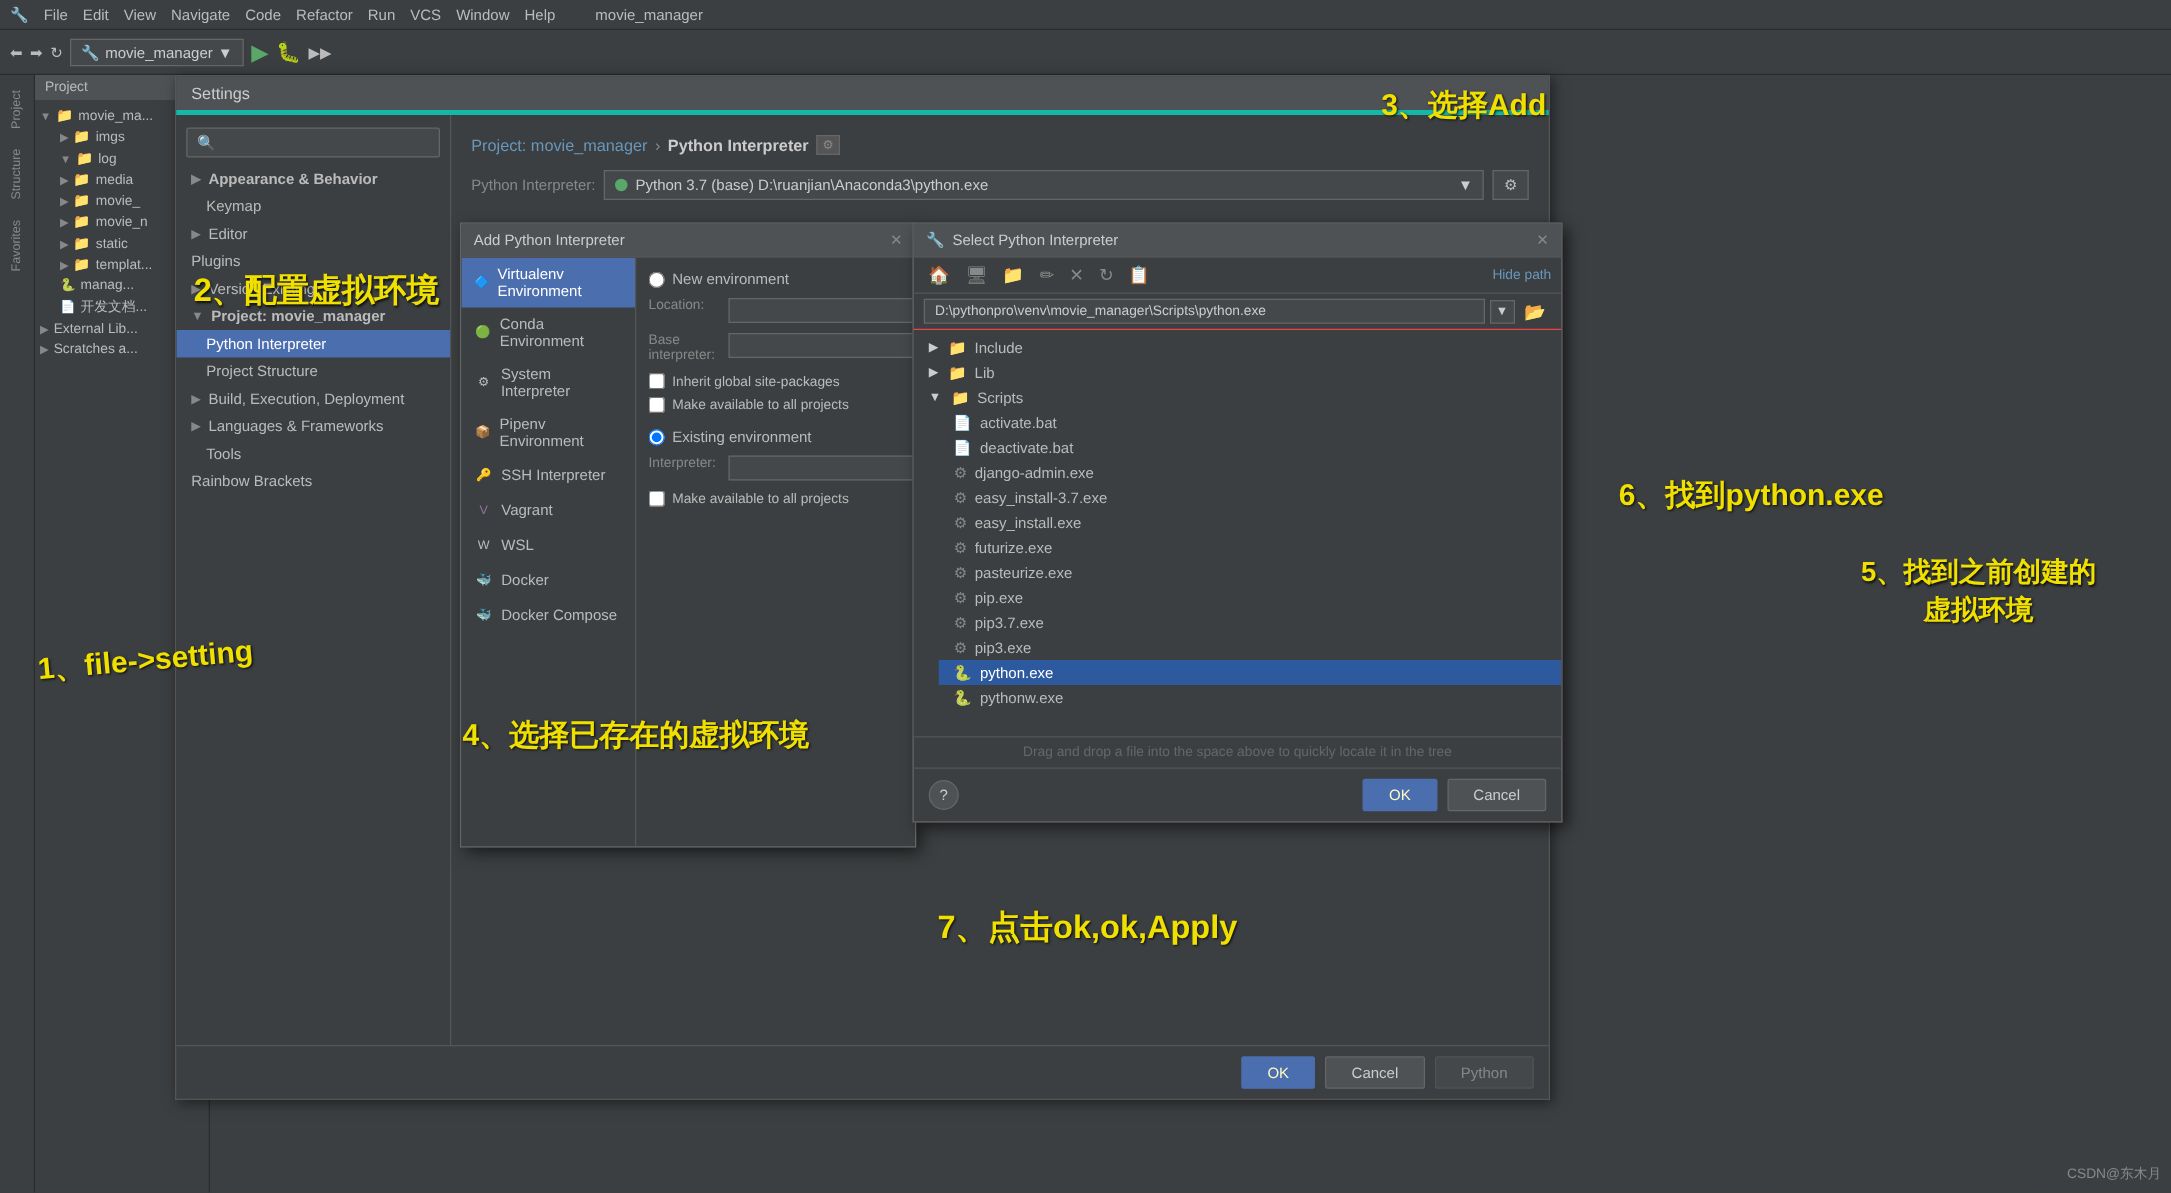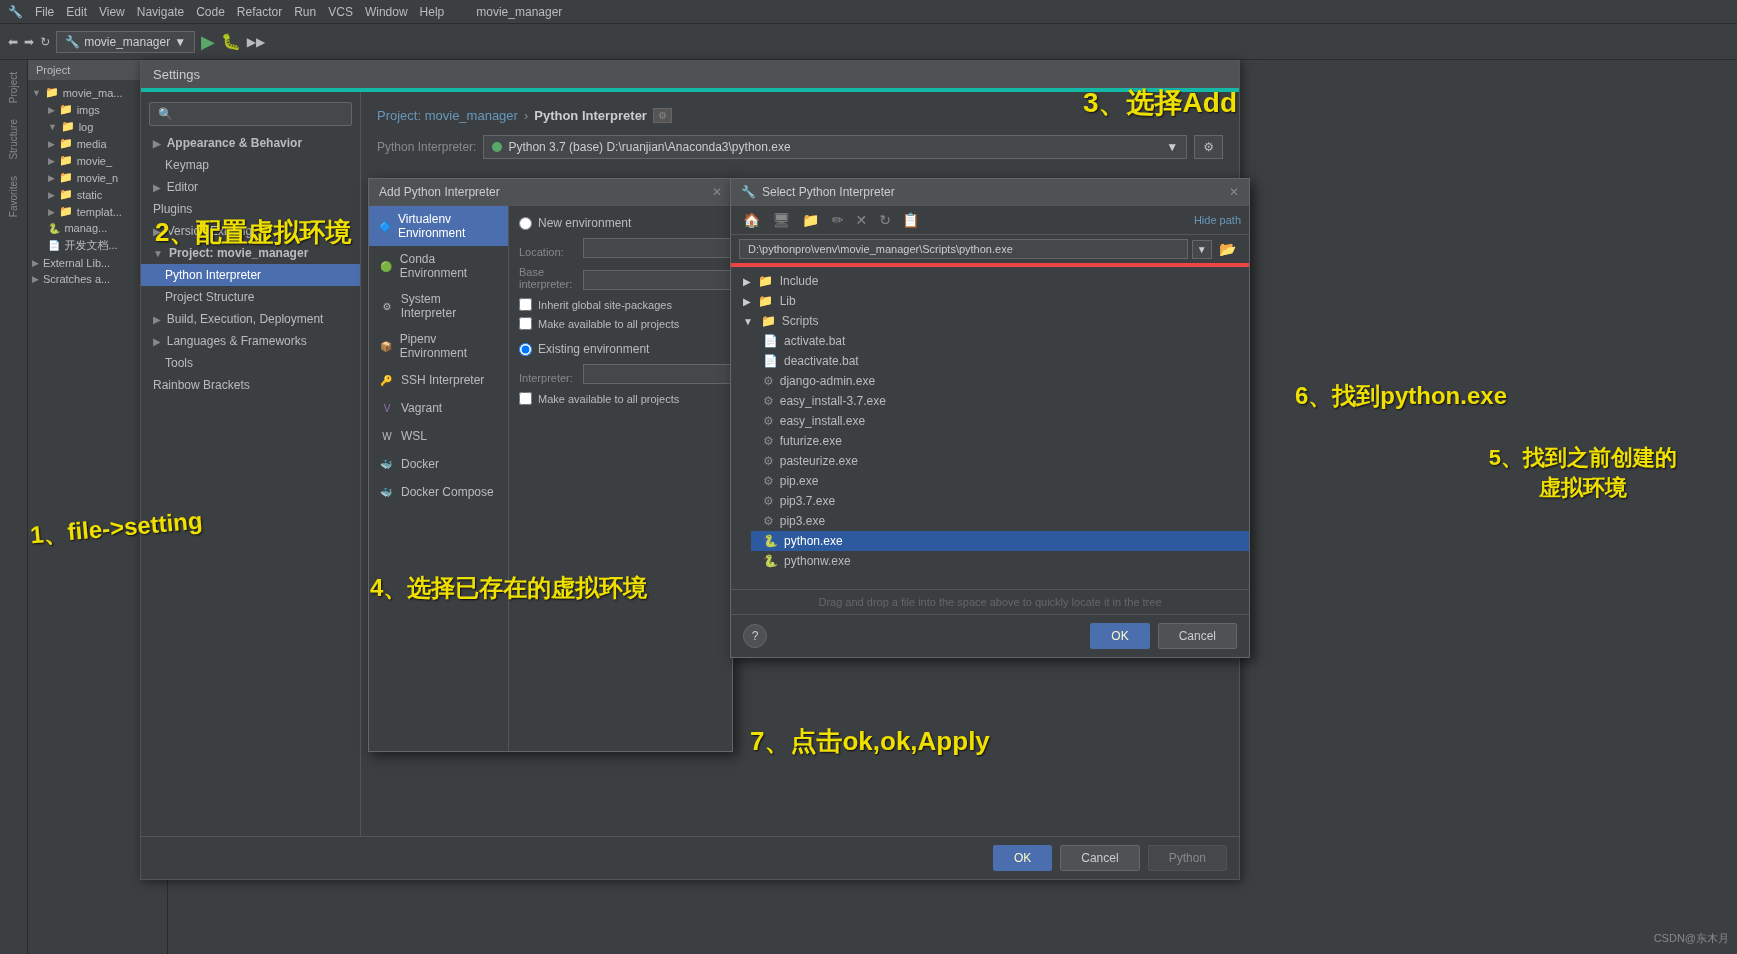--- a/index.html
+++ b/index.html
@@ -220,21 +220,21 @@
       color: #fef9c3;
     }
     .btn-disabled { opacity: 0.5; cursor: default; }
 
     
     .add-interp-dialog {
       position: absolute;
       left: 368px;
       top: 178px;
       width: 365px;
-      height: 574px;
+      height: 500px;
       background: #3c3f41;
       border: 1px solid #666;
       box-shadow: 4px 4px 12px rgba(0,0,0,0.6);
       display: flex;
       flex-direction: column;
     }
     .dialog-title-bar {
       display: flex;
       align-items: center;
       justify-content: space-between;
@@ -284,21 +284,21 @@
     .radio-row {
       display: flex;
       align-items: center;
       gap: 6px;
       margin-bottom: 8px;
       font-size: 12px;
       color: #bbb;
     }
     .field-row {
       display: flex;
-      align-items: flex-end;
+      align-items: flex-start;
       gap: 4px;
       margin-bottom: 8px;
     }
     .field-label { color: #888; font-size: 11px; min-width: 60px; }
     .field-input {
       flex: 1;
       background: #45484a;
       border: 1px solid #666;
       color: #ccc;
       padding: 3px 6px;
@@ -339,21 +339,21 @@
       color: #888;
       cursor: pointer;
       padding: 2px 4px;
       font-size: 14px;
     }
     .path-bar {
       display: flex;
       align-items: center;
       padding: 4px 8px;
       gap: 4px;
-      border-bottom: 4px solid #ef4444;
+      border-bottom: 1px solid #ef4444;
     }
     .path-input {
       flex: 1;
       background: #45484a;
       border: 1px solid #666;
       color: #ccc;
       padding: 3px 8px;
       font-size: 11px;
     }
     .path-dropdown {
@@ -820,21 +820,21 @@
     <button class="btn" style="border-radius:50%;width:24px;height:24px;padding:0;text-align:center;margin-right:auto;">?</button>
     <button class="btn btn-primary">OK</button>
     <button class="btn">Cancel</button>
   </div>
 </div>
 
 <div class="annotation" style="left: 30px; bottom: 410px; font-size: 24px; transform: rotate(-5deg);">1、file-&gt;setting</div>
 
 <div class="annotation" style="left: 155px; top: 215px; font-size: 26px;">2、配置虚拟环境</div>
 
-<div class="annotation" style="right: 500px; top: 84px; font-size: 28px;">3、选择Add</div>
+<div class="annotation" style="right: 500px; top: 68px; font-size: 24px;">3、选择Add</div>
 
 <div class="annotation" style="left: 370px; bottom: 350px; font-size: 24px;">4、选择已存在的虚拟环境</div>
 
 <div class="annotation" style="right: 60px; top: 430px; font-size: 22px; text-align:center; white-space: pre-line; margin-top: 13px;">5、找到之前创建的
 虚拟环境</div>
 
 <div class="annotation" style="right: 230px; top: 380px; font-size: 24px;">6、找到python.exe</div>
 
 <div class="annotation" style="left: 750px; bottom: 195px; font-size: 26px;">7、点击ok,ok,Apply</div>
 

